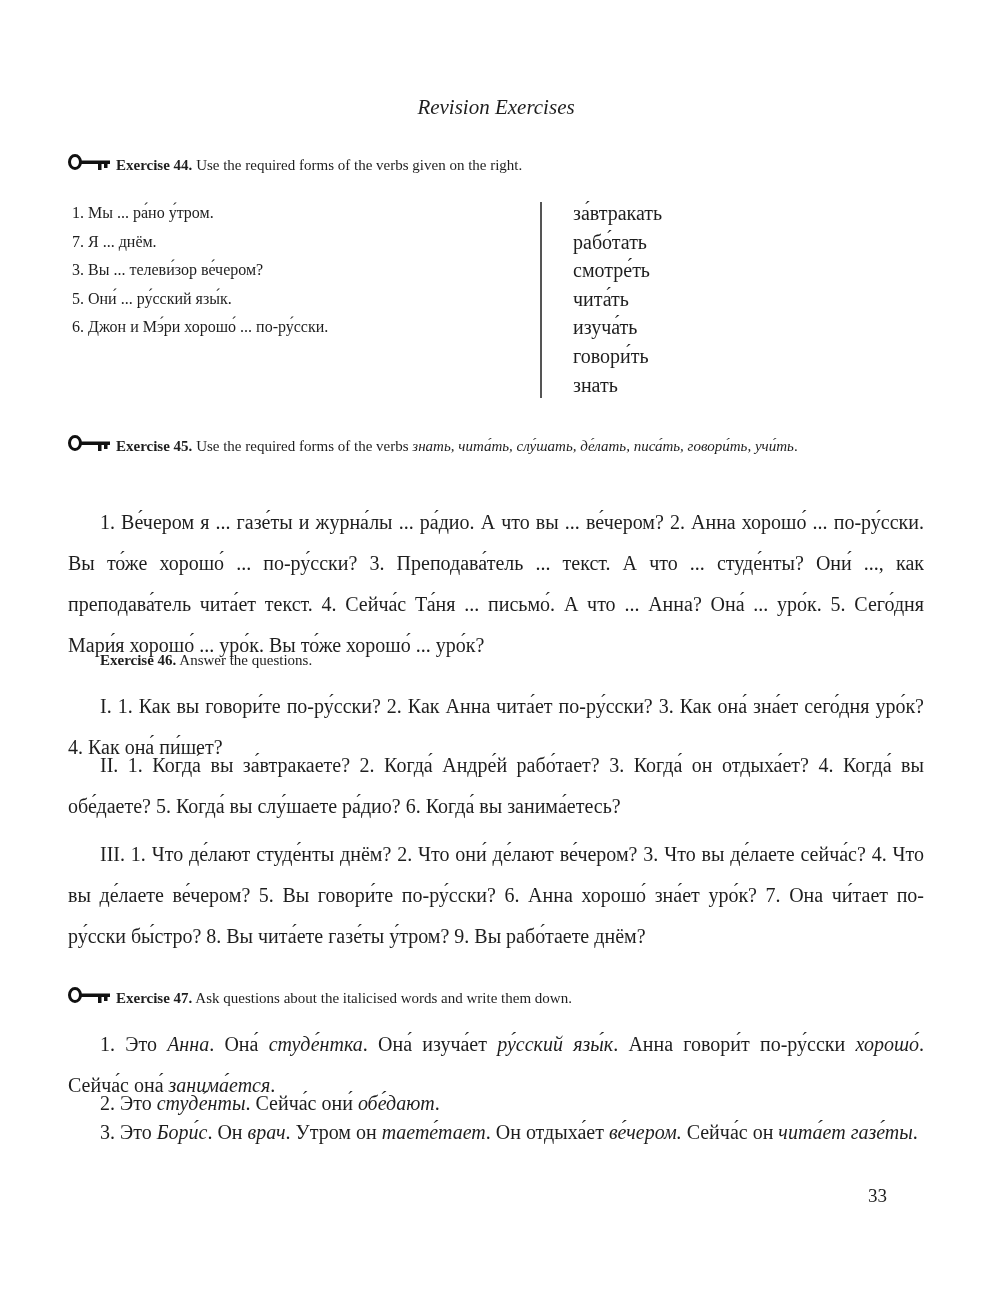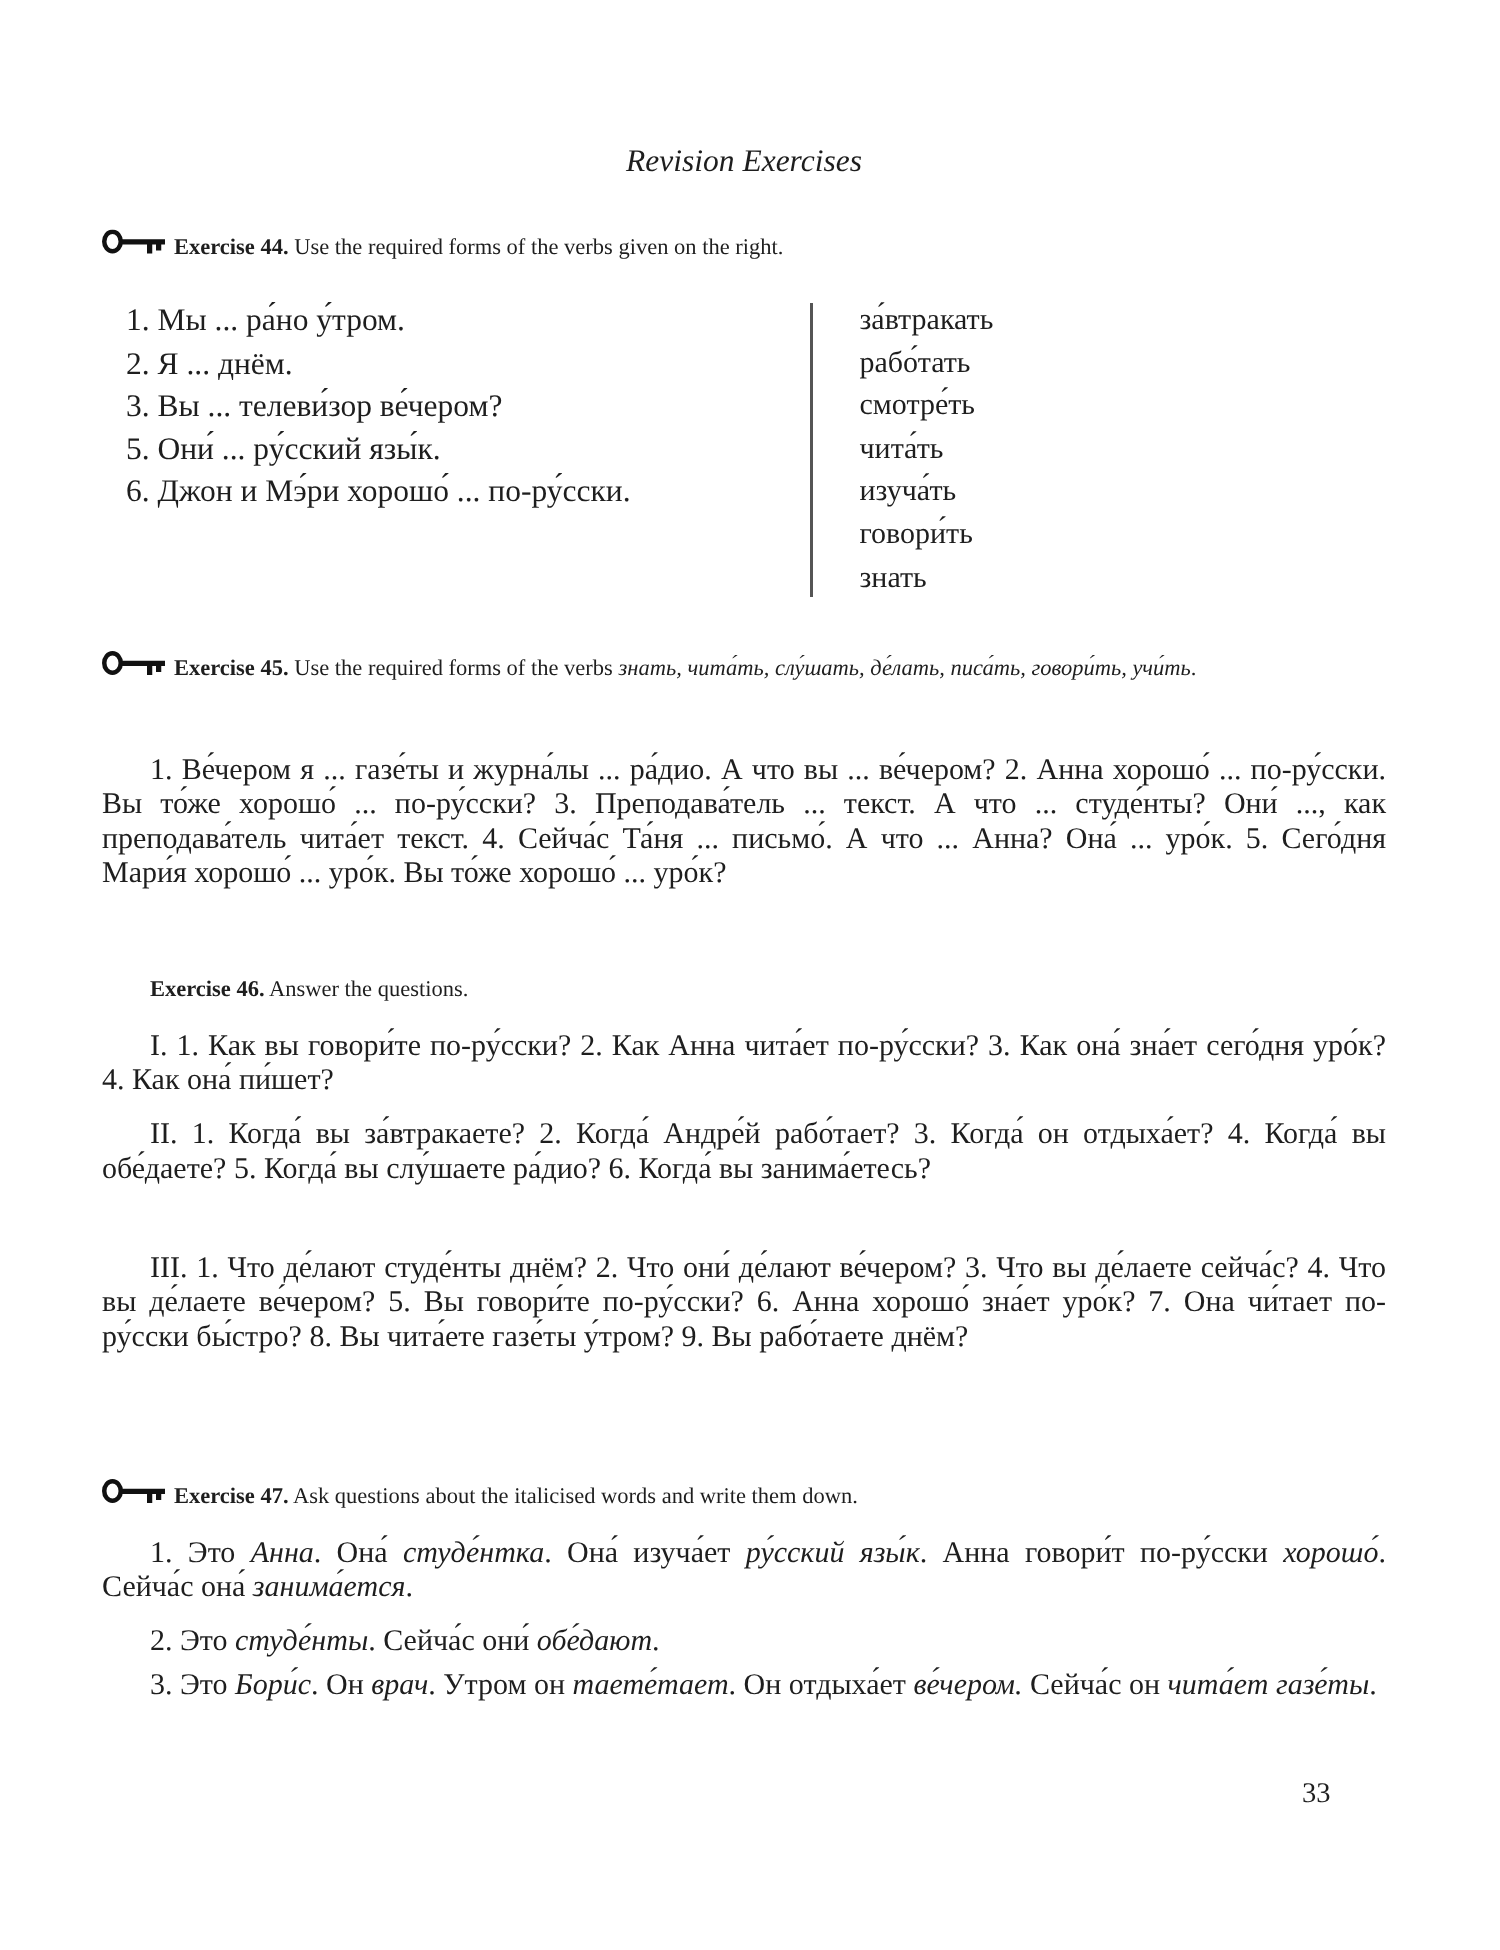--- a/index.html
+++ b/index.html
@@ -43,31 +43,31 @@
       width: 44px;
       height: 18px;
       vertical-align: -2px;
       margin-right: 4px;
     }
     .para {
       position: absolute;
       left: 0;
       width: 856px;
       font-size: 20px;
-      line-height: 23px;
+      line-height: 41px;
       text-align: justify;
       text-align-last: left;
     }
     .indent { text-indent: 32px; }
     .ex44-list {
       position: absolute;
       top: 199px;
-      left: 16px;
+      left: 4px;
       width: 470px;
-      font-size: 21px;
+      font-size: 16px;
     }
     .ex44-list div { height: 28.6px; line-height: 28.6px; white-space: nowrap; }
     .ex44-divider {
       position: absolute;
       top: 202px;
       left: 472px;
       width: 2px;
       height: 196px;
       background: #555;
     }
@@ -97,21 +97,21 @@
     <svg class="key-icon" viewBox="0 0 44 18">
       <ellipse cx="7" cy="8" rx="5.5" ry="6.5" fill="none" stroke="#111" stroke-width="3"></ellipse>
       <rect x="12" y="6.5" width="30" height="3.5" fill="#111"></rect>
       <rect x="30" y="9" width="3.5" height="7" fill="#111"></rect>
       <rect x="36" y="9" width="3.5" height="5" fill="#111"></rect>
     </svg><b>Exercise 44.</b><span> Use the required forms of the verbs given on the right.</span>
   </div>
 
   <div class="ex44-list">
     <div>1. Мы ... ра́но у́тром.</div>
-    <div>2. Я ... днём.</div>
+    <div>7. Я ... днём.</div>
     <div>3. Вы ... телеви́зор ве́чером?</div>
     <div>5. Они́ ... ру́сский язы́к.</div>
     <div>6. Джон и Мэ́ри хорошо́ ... по-ру́сски.</div>
   </div>
   <div class="ex44-divider"></div>
   <div class="ex44-verbs">
     <div>за́втракать</div>
     <div>рабо́тать</div>
     <div>смотре́ть</div>
     <div>чита́ть</div>

